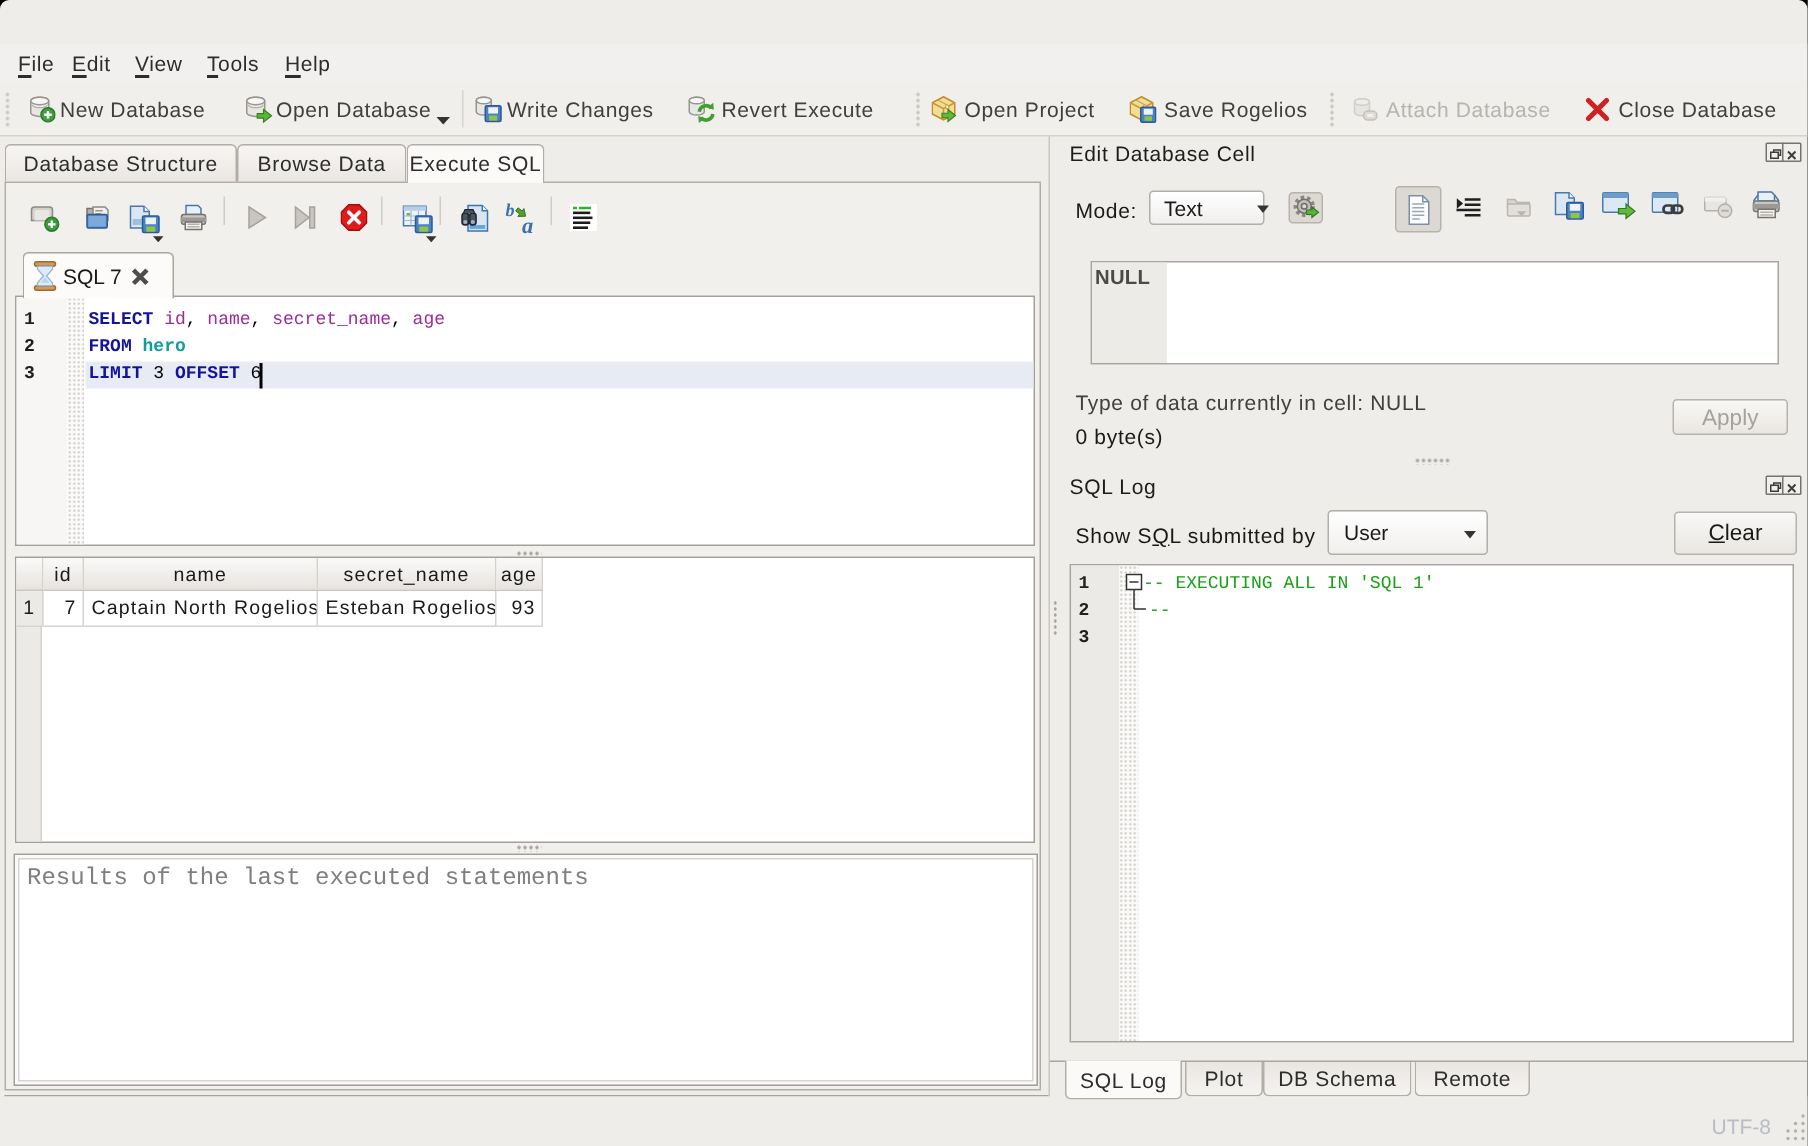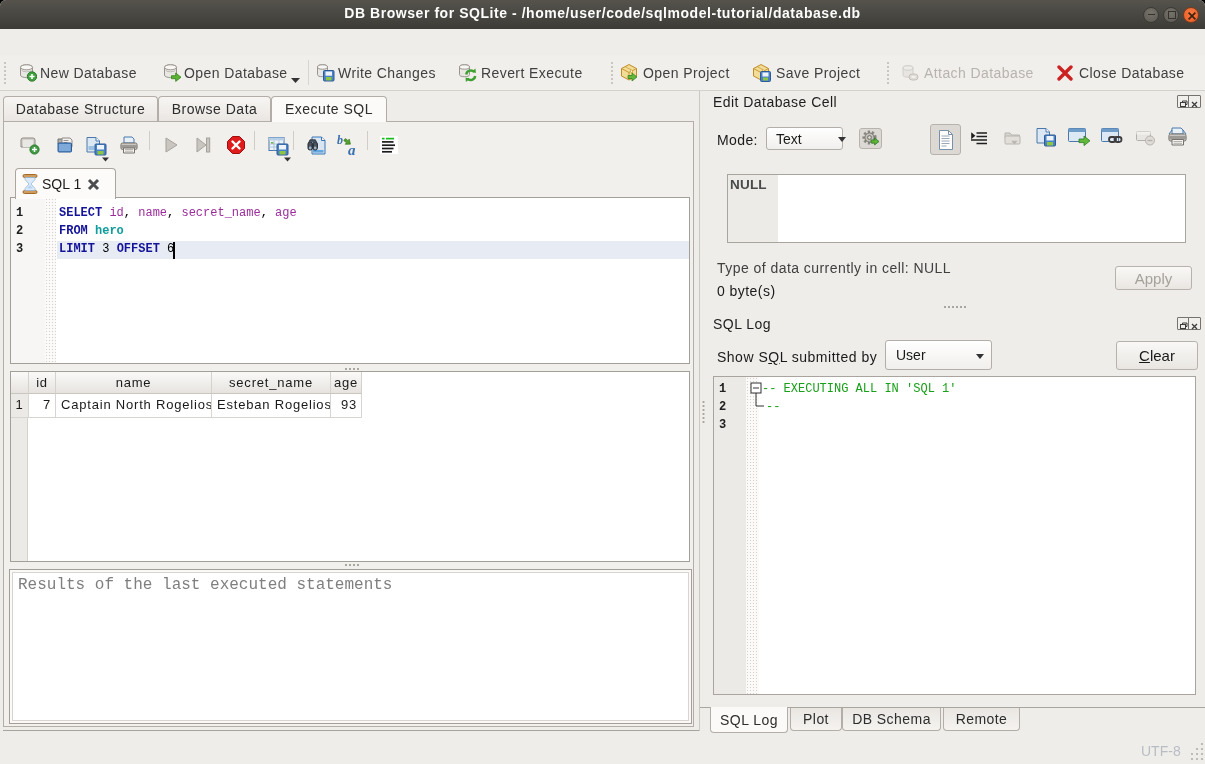--- a/index.html
+++ b/index.html
@@ -116,31 +116,28 @@
   font-size:14px; color:#2d2d2d; text-align:center; letter-spacing:0.45px; }
 
 
 #statusbar { left:0; top:731px; width:1205px; height:33px; background:#efedea;padding-left:14px; }
 #utf8 { left:1141px; top:12px; font-size:14px; color:#b8bdc4; }
 </style>
 </head>
 <body>
 <div id="app">
 
-  <div id="titlebar" class="abs">
-    <div id="title-text" class="abs">DB Browser for SQLite - /home/user/code/sqlmodel-tutorial/database.db</div>
-    <div id="btn-min" class="abs winbtn"></div>
-    <div id="btn-max" class="abs winbtn"></div>
-    <div id="btn-close" class="abs winbtn">
-        <svg width="12" height="12" viewBox="0 0 12 12">
-          <path d="M2.6 2.6 L9.4 9.4 M9.4 2.6 L2.6 9.4" stroke="#3f220e" stroke-width="1.7"></path>
-        </svg>
-      </div>
-  </div>
-
+
+  <div id="menubar" class="abs">
+    <span class="abs menuitem" style="left:12px"><u>F</u>ile</span>
+    <span class="abs menuitem" style="left:48px"><u>E</u>dit</span>
+    <span class="abs menuitem" style="left:90px"><u>V</u>iew</span>
+    <span class="abs menuitem" style="left:138px"><u>T</u>ools</span>
+    <span class="abs menuitem" style="left:190px"><u>H</u>elp</span>
+  </div>
 
   <div id="toolbar" class="abs">
     <div class="abs tbgrip" style="left:3px"></div>
     <svg class="abs" style="left:19px;top:8px" width="18" height="19" id="ic-newdb">
       <path d="M1.5 4.3 a6 2.5 0 0 1 12 0 v7.8 a6 2.5 0 0 1 -12 0 z" fill="#e9e7e4" stroke="#99958e"></path>
       <ellipse cx="7.5" cy="4.3" rx="6" ry="2.5" fill="#f8f7f5" stroke="#99958e"></ellipse>
       <path d="M2.5 6.8 a5 2 0 0 0 10 0" fill="none" stroke="#b5b1ab" stroke-width="0.8"></path>
       <circle cx="13" cy="13.5" r="4.7" fill="#40a040" stroke="#2a7a2a"></circle>
       <path d="M13 11 v5 M10.5 13.5 h5" stroke="#fff" stroke-width="1.6"></path>
     </svg>
@@ -182,39 +179,39 @@
     </svg>
     <span class="abs tbtext" style="left:643px">Open Project</span>
     <svg class="abs" style="left:753px;top:9px" width="18" height="18" id="ic-saveproj">
       <path d="M8 0.5 L15.5 4.5 L15.5 12 L8 16 L0.5 12 L0.5 4.5 Z" fill="#f2dd96" stroke="#c08b28"></path>
       <path d="M0.5 4.5 L8 8.5 L15.5 4.5 M8 8.5 L8 16" fill="none" stroke="#c89832"></path>
       <path d="M4 2.6 L11.5 6.5 L11.5 9 L9.5 8 L9.5 5.6" fill="#fdf6dd" stroke="#c89832" stroke-width="0.7"></path>
       <rect x="7.5" y="7.5" width="10" height="10" rx="1" fill="#4a82c8" stroke="#2c5a96"></rect>
       <rect x="9.5" y="8.5" width="6" height="4" fill="#eef3fa"></rect>
       <rect x="10" y="13.5" width="5" height="3" fill="#8ec641"></rect>
     </svg>
-    <span class="abs tbtext" style="left:776px">Save Project</span>
+    <span class="abs tbtext" style="left:776px">Save Rogelios</span>
     <div class="abs tbgrip" style="left:886px"></div>
     <svg class="abs" style="left:901px;top:9px" width="18" height="18" id="ic-attach" opacity="0.45">
       <path d="M2 4 a5 2.2 0 0 1 10 0 v7 a5 2.2 0 0 1 -10 0 z" fill="#dcdad6" stroke="#aaa69f"></path>
       <ellipse cx="7" cy="4" rx="5" ry="2.2" fill="#eceae7" stroke="#aaa69f"></ellipse>
       <rect x="8" y="10" width="9" height="6" rx="3" fill="#c9c5bf" stroke="#8d8983"></rect>
       <rect x="10.5" y="12" width="4" height="2" fill="#f1efec"></rect>
     </svg>
     <span class="abs tbtext dis" style="left:924px">Attach Database</span>
     <svg class="abs" style="left:1057px;top:10px" width="16" height="16">
         <path d="M2 2 L14 14 M14 2 L2 14" stroke="#cc2222" stroke-width="3.4" stroke-linecap="round"></path>
       </svg>
     <span class="abs tbtext" style="left:1079px">Close Database</span>
   </div>
 
   <div id="tabbar">
     <div class="abs tab" style="left:3px; width:155px;">Database Structure</div>
     <div class="abs tab" style="left:158px; width:113px;">Browse Data</div>
-    <div class="abs tab" id="tab-active" style="left:271px; width:116px;">Execute SQL</div>
+    <div class="abs tab" id="tab-active" style="left:271px; width:92px;">Execute SQL</div>
   </div>
 
   <div id="pane" class="abs">
 
     <svg class="abs" style="left:16px;top:14px" width="20" height="20" id="ic-newtab">
       <path d="M1 4 q0 -2 2 -2 h10 q2 0 2 2 v7 h-14 z" fill="#d4d1cc" stroke="#8d8983"></path>
       <path d="M3 5 q0 -1 1 -1 h8 q1 0 1 1 v6 h-10 z" fill="#e9e7e4"></path>
       <circle cx="14.5" cy="13.5" r="4.6" fill="#3e9a3e" stroke="#2c7a2c"></circle>
       <path d="M14.5 11 v5 M12 13.5 h5" stroke="#fff" stroke-width="1.5"></path>
     </svg>
@@ -293,21 +290,21 @@
       <path d="M2 15.8 h10" stroke="#1c1c1c" stroke-width="1.7"></path>
     </svg>
 
     <div id="sqltab" class="abs">
       <svg style="position:absolute;left:6px;top:5px" width="16" height="20" id="ic-hour">
         <rect x="1" y="0.5" width="14" height="3" rx="1.5" fill="#d29b5e" stroke="#a06a2c"></rect>
         <rect x="1" y="16.5" width="14" height="3" rx="1.5" fill="#d29b5e" stroke="#a06a2c"></rect>
         <path d="M3 3.5 h10 v2 l-4 4.5 l4 4.5 v2 h-10 v-2 l4 -4.5 l-4 -4.5 z" fill="#dceafc" stroke="#93b5d6" stroke-width="0.8"></path>
         <path d="M5 14.5 h6 l-3 -3.5 z" fill="#b9d2ee"></path>
       </svg>
-      <span class="lbl">SQL 1</span>
+      <span class="lbl">SQL 7</span>
       <svg style="position:absolute;left:71px;top:9px" width="13" height="13">
           <path d="M2 2 L11 11 M11 2 L2 11" stroke="#4d4d4d" stroke-width="3"></path>
         </svg>
     </div>
 
     <div id="editor" class="abs">
       <div class="abs gutter"></div>
       <div class="abs hatch"></div>
       <div class="hl3"></div>
       <span class="lnum" style="top:8px">1</span>

